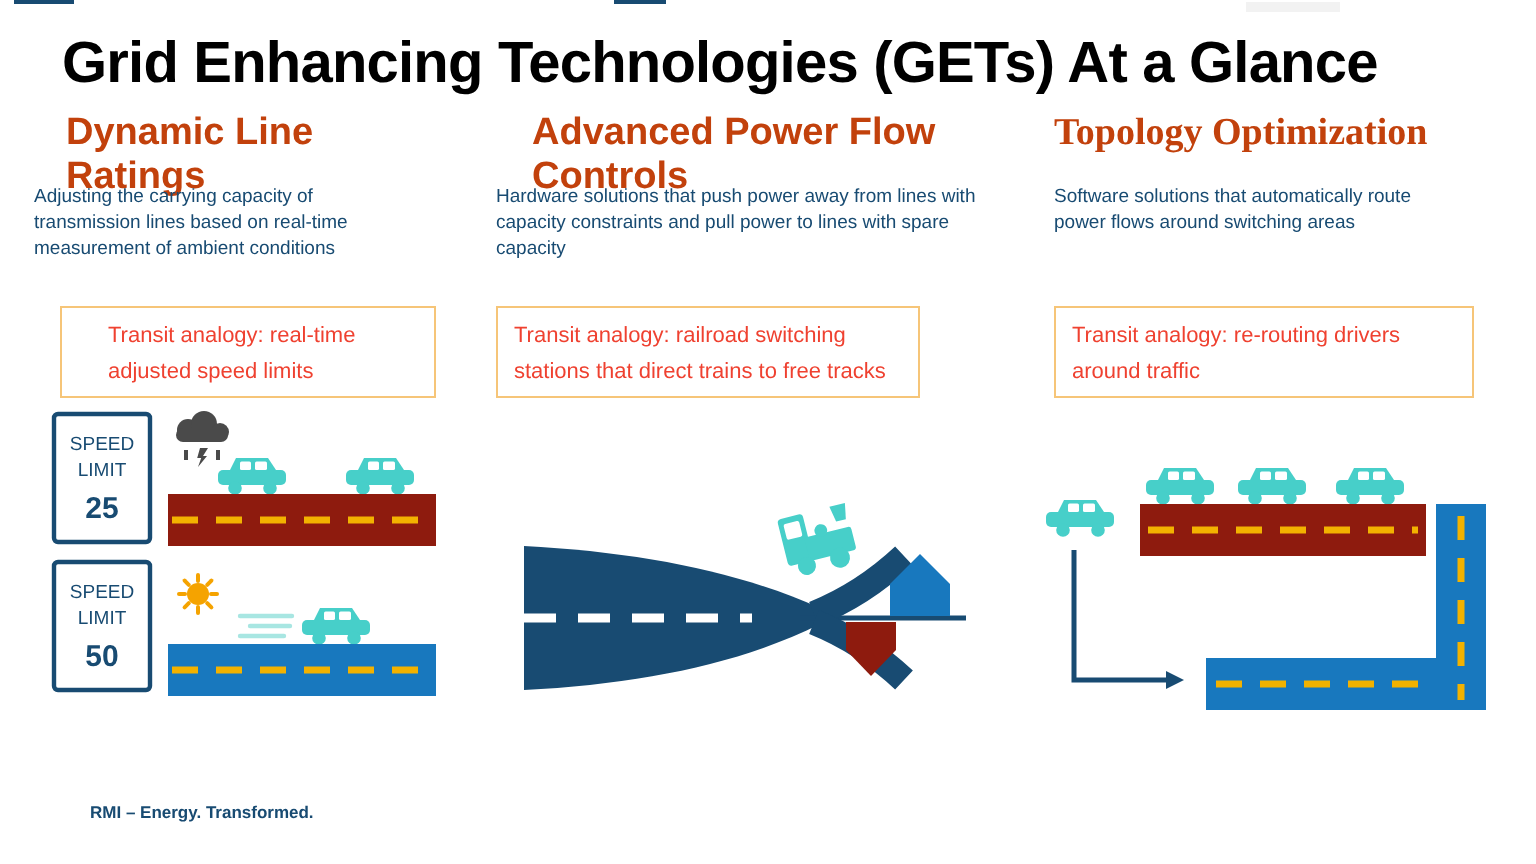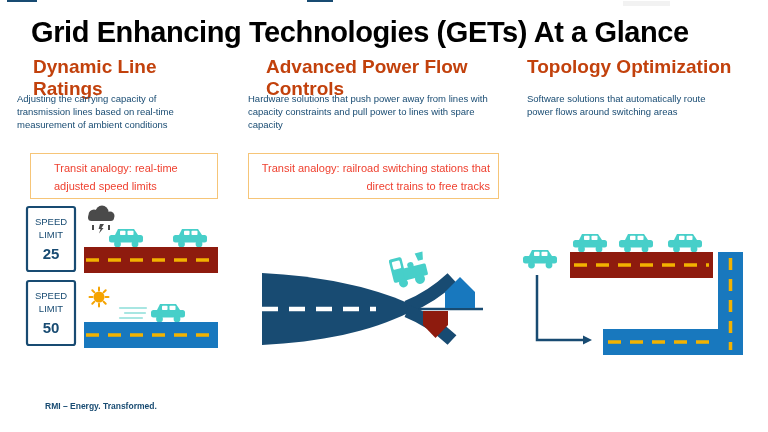--- a/index.html
+++ b/index.html
@@ -53,26 +53,29 @@
   <div class="page-title">Grid Enhancing Technologies (GETs) At a Glance</div>
 
   <div class="col-heading" style="left:33px;width:190px;">Dynamic Line Ratings</div>
   <div class="col-desc" style="left:17px;width:182px;">Adjusting the carrying capacity of transmission lines based on real-time measurement of ambient conditions</div>
   <div class="analogy" style="left:30px;width:188px;padding-left:23px;">
     <span>Transit analogy: real-time adjusted speed limits</span>
   </div>
 
   <div class="col-heading" style="left:248px;width:260px;margin-left:18px;">Advanced Power Flow Controls</div>
   <div class="col-desc" style="left:248px;width:244px;">Hardware solutions that push power away from lines with capacity constraints and pull power to lines with spare capacity</div>
-  <div class="analogy" style="left:248px;width:251px;text-align:right;">
+  <div class="analogy" style="left:248px;width:212px;">
     <span>Transit analogy: railroad switching stations that direct trains to free tracks</span>
   </div>
 
-  <div class="col-heading" style="left:527px;width:215px;">Topology Optimization</div>
+  <div class="col-heading" style="left:527px;width:215px;font-family:Liberation Serif, serif;">Topology Optimization</div>
   <div class="col-desc" style="left:527px;width:188px;">Software solutions that automatically route power flows around switching areas</div>
+  <div class="analogy" style="left:527px;width:210px;">
+    <span>Transit analogy: re-routing drivers around traffic</span>
+  </div>
 
   <svg style="left:22px;top:202px;" width="200" height="150" viewBox="0 0 200 150">
 
     <g>
       <rect x="5" y="5" width="48" height="64" rx="2" fill="#ffffff" stroke="#184B72" stroke-width="2.2"></rect>
       <text x="29" y="23" text-anchor="middle" class="sign-word">SPEED</text>
       <text x="29" y="36" text-anchor="middle" class="sign-word">LIMIT</text>
       <text x="29" y="57" text-anchor="middle" class="sign-num">25</text>
     </g>
 

